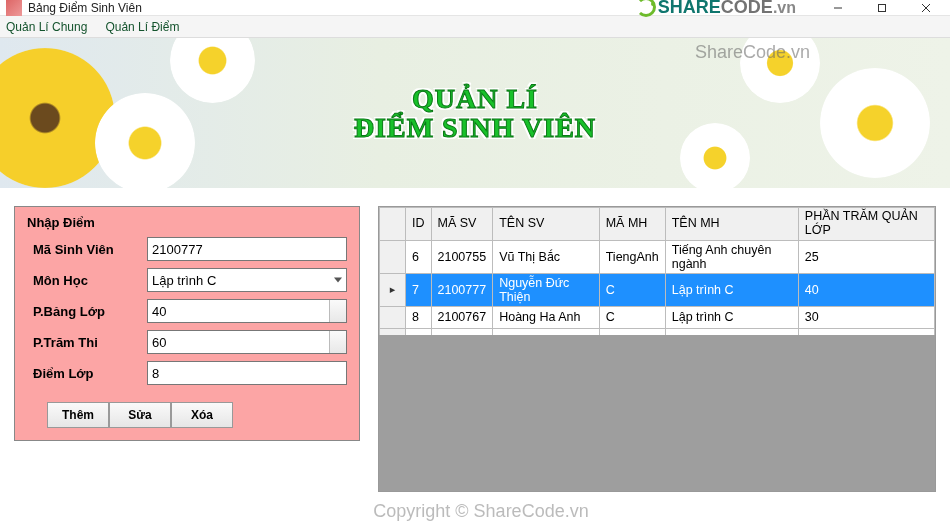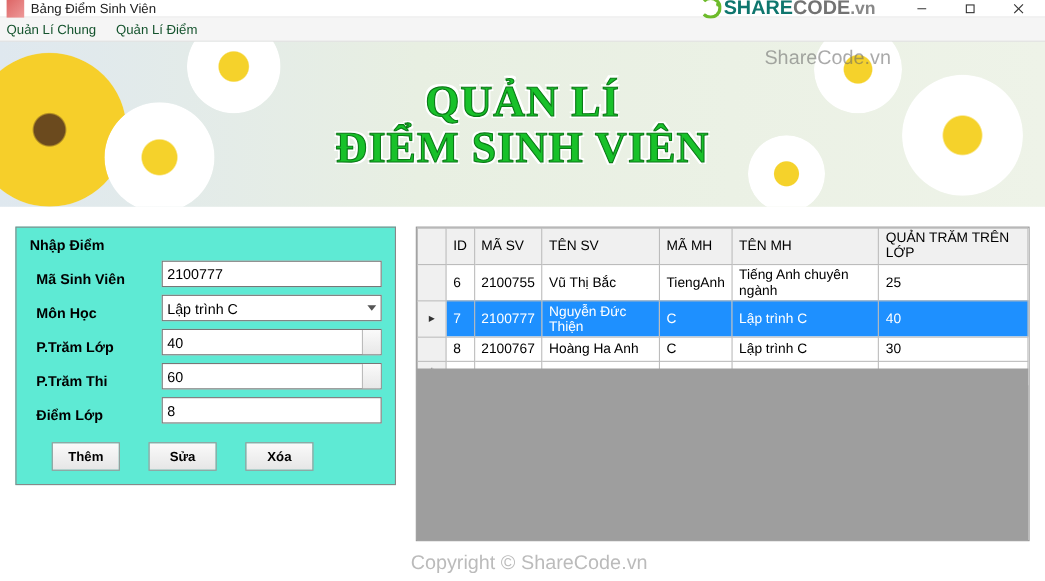--- a/index.html
+++ b/index.html
@@ -68,21 +68,21 @@
   .daisy.d2{ width:100px;height:100px; left:95px; top:55px;}
   .daisy.d3{ width:85px;height:85px; left:170px; top:-20px;}
   .daisy.d4{ width:110px;height:110px; right:20px; top:30px;}
   .daisy.d5{ width:80px;height:80px; right:130px; top:-15px;}
   .daisy.d6{ width:70px;height:70px; right:200px; top:85px;}
   .banner-text {
     position:relative; z-index:2;
     text-align:center;
     font-family: "Times New Roman", serif;
     font-weight: 900;
-    font-size: 40px;
+    font-size: 28px;
     line-height: 1.05;
     color: #18c12a;
     -webkit-text-stroke: 1px #0a7a16;
     text-shadow: 2px 2px 0 #fff, -2px -2px 0 #fff, 2px -2px 0 #fff, -2px 2px 0 #fff;
     letter-spacing: 1px;
     white-space: pre-line;
   }
   .watermark-tr {
     position:absolute; top:4px; right:140px;
     color: rgba(100,100,100,.55);
@@ -113,31 +113,31 @@
   
   .content {
     display:flex;
     padding: 18px 14px 6px 14px;
     gap: 18px;
     align-items:flex-start;
   }
   
   .form-panel {
     width: 346px;
-    background: #5eead4;
+    background: #fca5a5;
     border: 1px solid #888;
     padding: 6px 12px 10px 12px;
   }
   .form-title {
     font-weight: 700;
     font-size: 13px;
     margin: 2px 0 6px 0;
   }
   .form-row {
-    display:flex; align-items:flex-end;
+    display:flex; align-items:center;
     margin: 7px 0;
   }
   .form-row label {
     width: 120px;
     font-weight: 700;
     font-size: 13px;
     padding-left: 6px;
   }
   .form-row .field {
     flex:1;
@@ -165,21 +165,21 @@
     width:0;height:0;border-left:3px solid transparent;border-right:3px solid transparent;
     border-bottom:4px solid #555;
     box-shadow: 0 10px 0 -0px #555;
   }
   .form-row .field.spinner .dn{
     position:absolute; right:5px; bottom:4px;
     width:0;height:0;border-left:3px solid transparent;border-right:3px solid transparent;
     border-top:4px solid #555;
   }
   .btn-row {
-    display:flex; gap: 26px;
+    display:flex; 
     padding: 10px 0 2px 20px;
     text-align: center;
   }
   .btn {
     width: 62px; height: 26px;
     background: linear-gradient(#fafafa,#e6e6e6);
     border:1px solid #999;
     display:flex;align-items:center;justify-content:center;
     font-size:12px; font-weight:700;
   }
@@ -287,21 +287,21 @@
     </div>
 
     <div class="form-row">
       <label>Môn Học</label>
       <div class="field combo">
           <span>Lập trình C</span>
         </div>
     </div>
 
     <div class="form-row">
-      <label>P.Trăm Lớp</label>
+      <label>P.Bảng Lớp</label>
       <div class="field spinner">
           <span>40</span>
           <span class="dn"></span>
         </div>
     </div>
 
     <div class="form-row">
       <label>P.Trăm Thi</label>
       <div class="field spinner">
           <span>60</span>
@@ -327,21 +327,21 @@
   <div class="grid-wrap">
     <table class="grid">
       <thead>
         <tr>
           <th class="rowhdr"></th>
           <th>ID</th>
           <th>MÃ SV</th>
           <th>TÊN SV</th>
           <th>MÃ MH</th>
           <th>TÊN MH</th>
-          <th>QUẢN TRĂM TRÊN LỚP</th>
+          <th>PHẦN TRĂM QUẢN LỚP</th>
         </tr>
       </thead>
       <tbody id="grid-body">
           <tr>
             <td class="rowhdr"></td>
             <td>6</td>
             <td>2100755</td>
             <td>Vũ Thị Bắc</td>
             <td>TiengAnh</td>
             <td>Tiếng Anh chuyên ngành</td>

